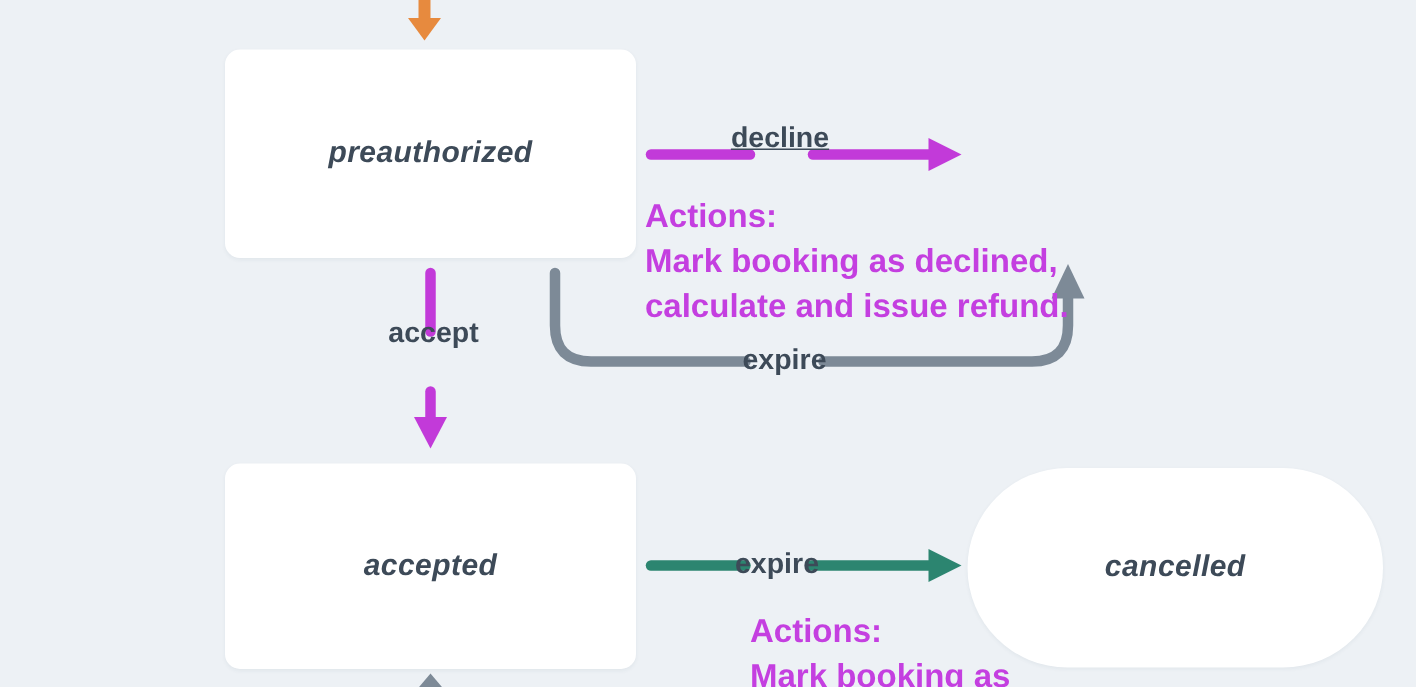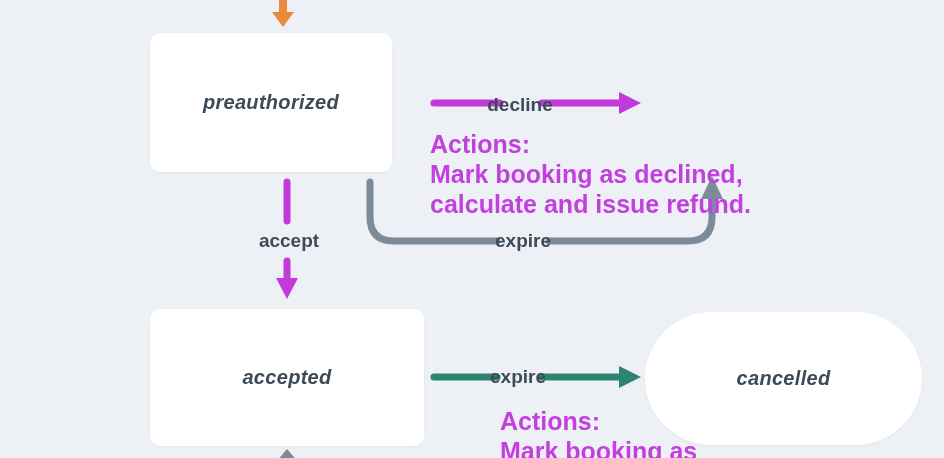--- a/index.html
+++ b/index.html
@@ -30,41 +30,41 @@
   }
   .node .node-label {
     font-style: italic;
     font-weight: 600;
     font-size: 20px;
     color: #3d4a58;
     letter-spacing: 0.3px;
   }
   .node-rect { border-radius: 10px; }
   .node-pill { border-radius: 70px; }
-  #node-preauthorized { left: 150px; top: 33px;  width: 242px; height: 139px; }
+  #node-preauthorized { left: 150px; top: 33px;  width: 274px; height: 139px; }
   #node-declined      { left: 646px; top: 40px;  width: 276px; height: 128px; }
   #node-accepted      { left: 150px; top: 309px; width: 274px; height: 137px; text-align: center; }
   #node-cancelled     { left: 645px; top: 312px; width: 277px; height: 133px; }
 
   .edge-label {
     position: absolute;
     transform: translate(-50%, -50%);
     font-size: 19px;
     font-weight: 700;
     color: #3d4a58;
     white-space: nowrap;
   }
-  #label-decline { left: 520px; top: 105px; }
-  #label-accept  { left: 289px; top: 241px; }
+  #label-decline { left: 520px; top: 93px; text-decoration: underline; }
+  #label-accept  { left: 289px; top: 223px; }
   #label-expire  { left: 523px; top: 241px; }
   #label-cancel  { left: 518px; top: 377px; }
 
   .annotation {
     position: absolute;
-    font-size: 25px;
+    font-size: 22px;
     font-weight: 700;
     color: #c43fe0;
     white-space: nowrap;
   }
   .annotation div { height: 31px; line-height: 31px; }
   #annotation-accept  { left: 48px;  top: 189px; }
   #annotation-decline { left: 430px; top: 129px; line-height: 30px; }
   #annotation-decline div { height: 30px; line-height: 30px; }
   #annotation-cancel  { left: 500px; top: 406px; }
   #annotation-cancel div { height: 30px; line-height: 30px; }

